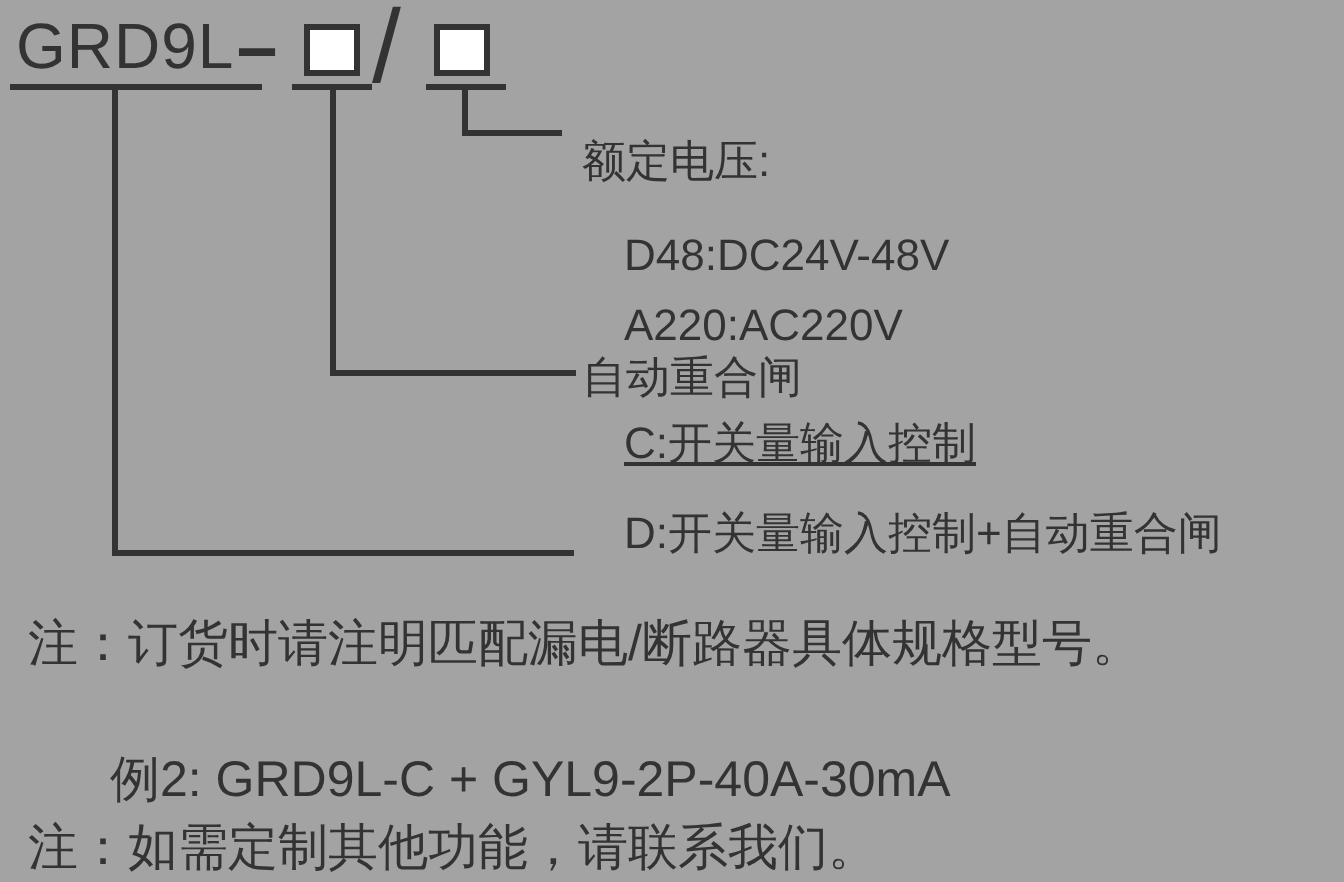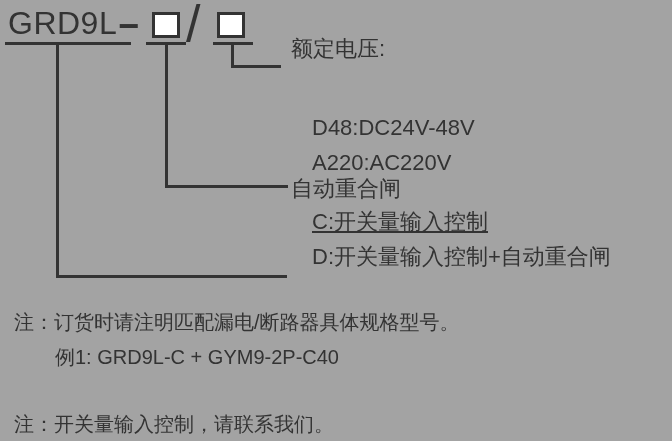--- a/index.html
+++ b/index.html
@@ -52,21 +52,21 @@
     line-height: 52px;
   }
   .lbl {
     position: absolute;
     font-size: 22px;
     line-height: 26px;
     white-space: nowrap;
   }
   .note {
     position: absolute;
-    font-size: 20px;
+    font-size: 25px;
     line-height: 28px;
     white-space: nowrap;
   }
 </style>
 </head>
 <body>
 
 <div class="canvas">
 
   <span class="model-prefix">GRD9L</span>
@@ -81,26 +81,26 @@
 
   <div class="vline" style="left:231px; top:45px; width:3px; height:23px;"></div>
   <div class="hline" style="left:231px; top:65px; width:50px; height:3px;"></div>
 
   <div class="vline" style="left:165px; top:42px; width:3px; height:146px;"></div>
   <div class="hline" style="left:165px; top:185px; width:123px; height:3px;"></div>
 
   <div class="vline" style="left:56px; top:42px; width:3px; height:236px;"></div>
   <div class="hline" style="left:56px; top:275px; width:231px; height:3px;"></div>
 
-  <span class="lbl" style="left:291px; top:36px;">额定电压:</span>
+  <span class="lbl" style="left:291px; top:68px;">额定电压:</span>
   <span class="lbl" style="left:312px; top:115px;">D48:DC24V-48V</span>
   <span class="lbl" style="left:312px; top:150px;">A220:AC220V</span>
 
   <span class="lbl" style="left:291px; top:176px;">自动重合闸</span>
   <span class="lbl" style="left:312px; top:209px;text-decoration:underline;">C:开关量输入控制</span>
-  <span class="lbl" style="left:312px; top:244px;">D:开关量输入控制+自动重合闸</span>
+  <span class="lbl" style="left:312px; top:254px;">D:开关量输入控制+自动重合闸</span>
 
 
   <span class="note" style="left:14px; top:308px;">注：订货时请注明匹配漏电/断路器具体规格型号。</span>
-  <span class="note" style="left:55px; top:343px;">例1: GRD9L-C + GYM9-2P-C40</span>
-  <span class="note" style="left:14px; top:410px;">注：开关量输入控制，请联系我们。</span>
+  <span class="note" style="left:55px; top:376px;">例2: GRD9L-C + GYL9-2P-40A-30mA</span>
+  <span class="note" style="left:14px; top:410px;">注：如需定制其他功能，请联系我们。</span>
 
 </div>
 
 </body></html>

